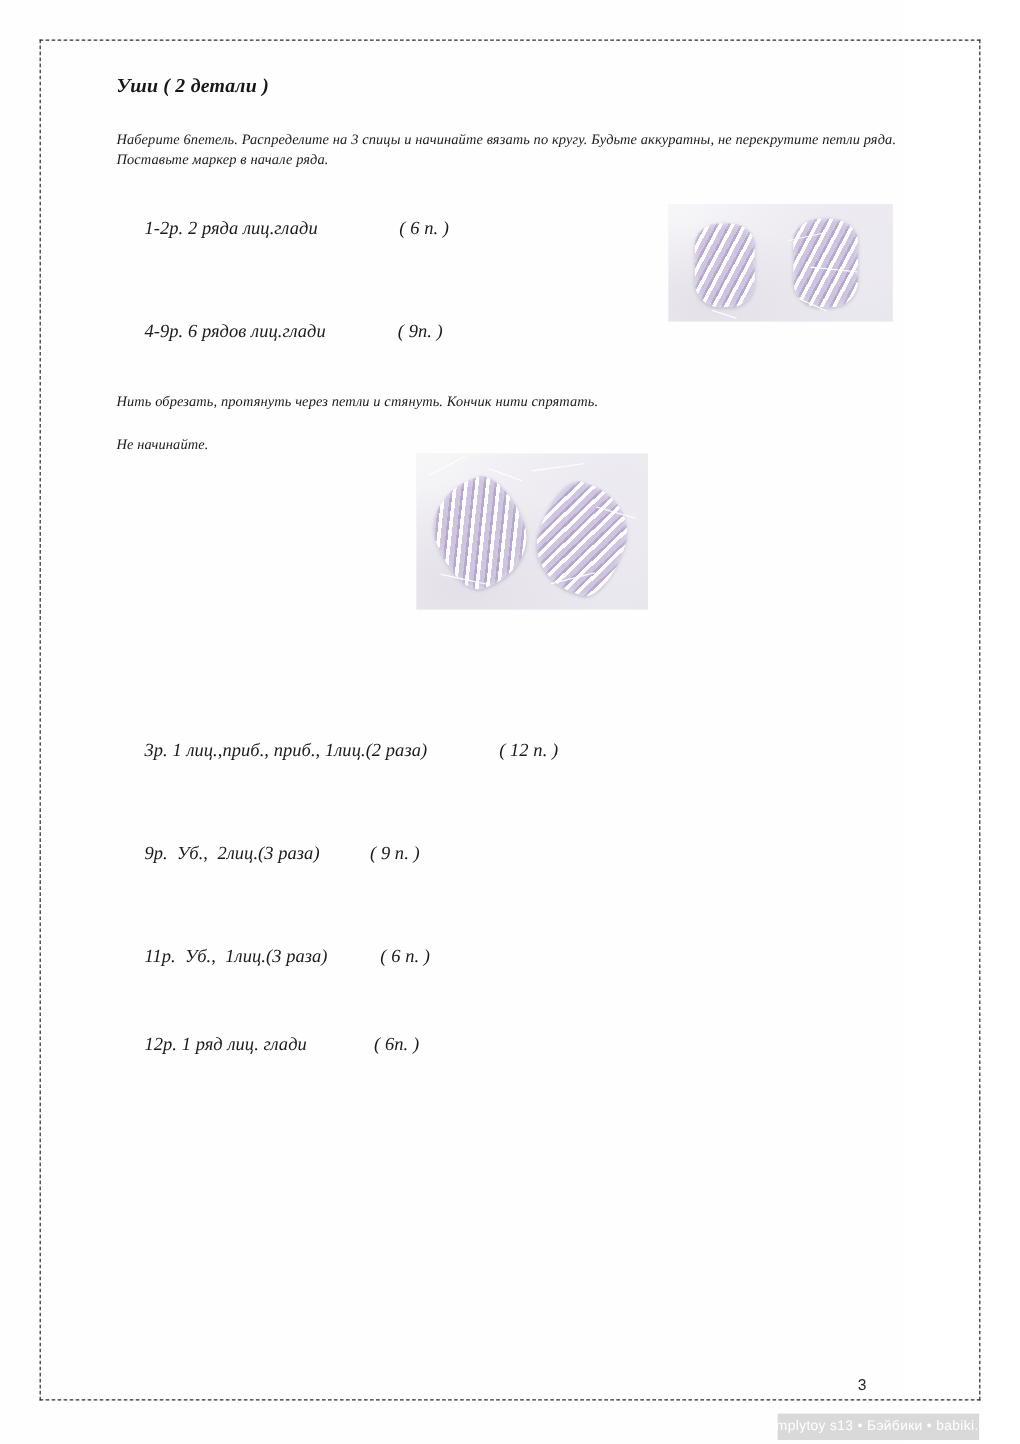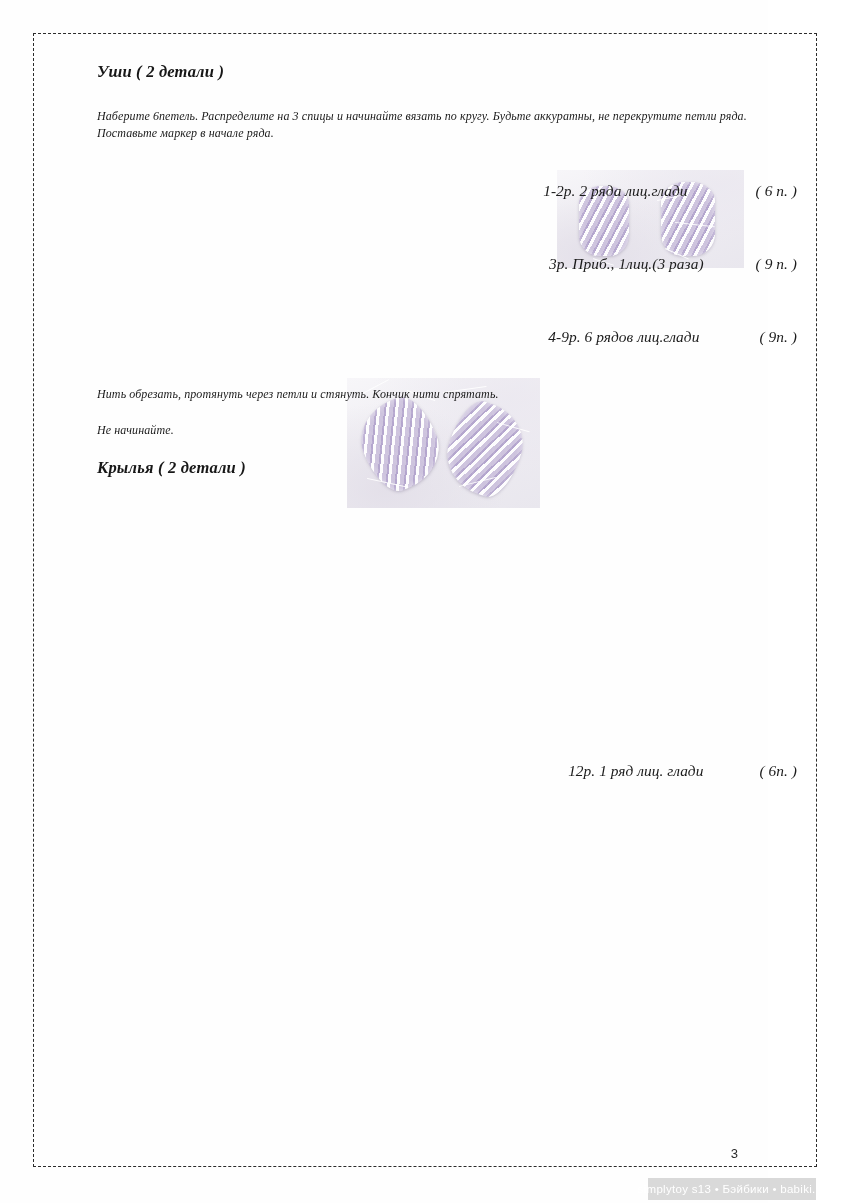--- a/index.html
+++ b/index.html
@@ -17,21 +17,20 @@
     color: #1b1b1b;
   }
 
   
   #page-sheet {
     position: absolute;
     left: 0; top: 0;
     width: 752px;
     height: 1203px;
     background: #fefefe;
-    padding-left: 16px;
   }
 
   
   #cut-border {
     position: absolute;
     left: 33px;
     top: 33px;
     width: 784px;
     height: 1134px;
     border: 1.3px dashed #2b2b2b;
@@ -69,21 +68,20 @@
 
   .row-line {
     font-style: italic;
     font-size: 15.4px;
     line-height: 1.3;
     margin: 0;
     padding: 0;
     color: #1b1b1b;
     white-space: pre;
     letter-spacing: 0.05px;
-    text-align: right;
   }
 
   
   .gap-lg { height: 26px; }
   .gap-md { height: 19px; }
   .gap-sm { height: 13px; }
 
   
   .photo {
     position: absolute;
@@ -208,45 +206,50 @@
 
     <h2 class="section-heading">Уши ( 2 детали )</h2>
     <div class="gap-lg"></div>
     <p class="para">Наберите 6петель. Распределите на 3 спицы и начинайте вязать по кругу. Будьте аккуратны, не перекрутите петли ряда. Поставьте маркер в начале ряда.</p>
     <div class="gap-md"></div>
 
     <div class="row-line">
       <span>1-2р. 2 ряда лиц.глади</span><span style="display:inline-block;width:68px"></span><span>( 6 п. )</span>
     </div>
     <div class="gap-sm"></div>
-    <div class="row-line">
-      <span>3р. Приб., 1лиц.(3 раза)</span><span style="display:inline-block;width:52px"></span><span>( 9 п. )</span>
-    </div>
     <div class="gap-sm"></div>
     <div class="row-line">
       <span>4-9р. 6 рядов лиц.глади</span><span style="display:inline-block;width:60px"></span><span>( 9п. )</span>
     </div>
     <div class="gap-md"></div>
 
     <p class="para">Нить обрезать, протянуть через петли и   стянуть. Кончик нити спрятать.</p>
     <div class="gap-md"></div>
     <p class="para">Не начинайте.</p>
     <div class="gap-md"></div>
 
-    <h2 class="section-heading">Крылья ( 2 детали )</h2>
 
     <div style="height:166px"></div>
 
     <div class="gap-md"></div>
 
     <div class="gap-sm"></div>
-    <div class="gap-sm"></div>
-    <div class="gap-sm"></div>
-    <div class="gap-sm"></div>
-    <div class="gap-sm"></div>
+    <div class="row-line">
+      <span>3р. 1 лиц.,приб., приб., 1лиц.(2 раза)</span><span style="display:inline-block;width:60px"></span><span>( 12 п. )</span>
+    </div>
+    <div class="gap-sm"></div>
+    <div class="gap-sm"></div>
+    <div class="row-line">
+      <span>9р.  Уб.,  2лиц.(3 раза)</span><span style="display:inline-block;width:42px"></span><span>( 9 п. )</span>
+    </div>
+    <div class="gap-sm"></div>
+    <div class="gap-sm"></div>
+    <div class="row-line">
+      <span>11р.  Уб.,  1лиц.(3 раза)</span><span style="display:inline-block;width:44px"></span><span>( 6 п. )</span>
+    </div>
     <div class="gap-sm"></div>
     <div class="row-line">
       <span>12р. 1 ряд лиц. глади</span><span style="display:inline-block;width:56px"></span><span>( 6п. )</span>
     </div>
 
   </div>
 
   <div id="page-number">3</div>
 
 </div>

